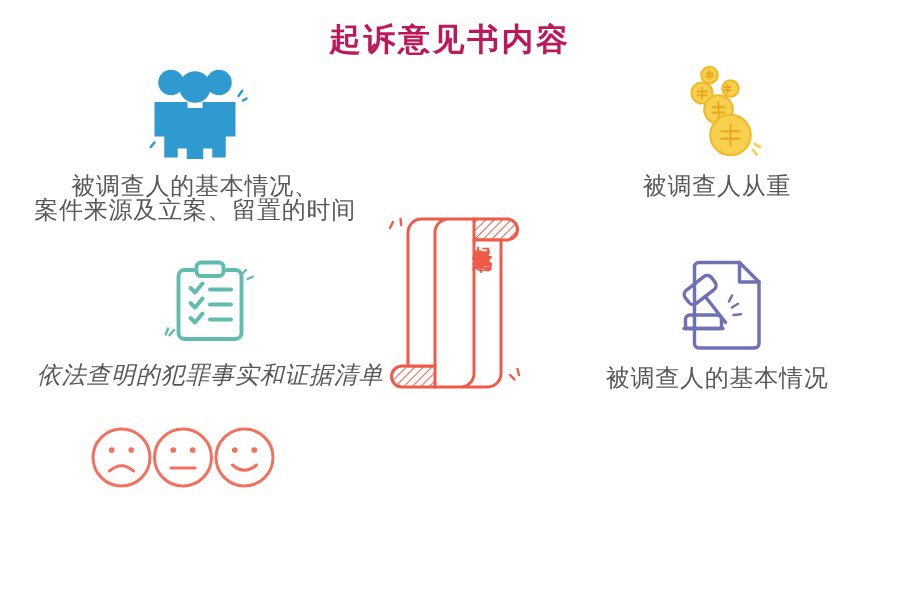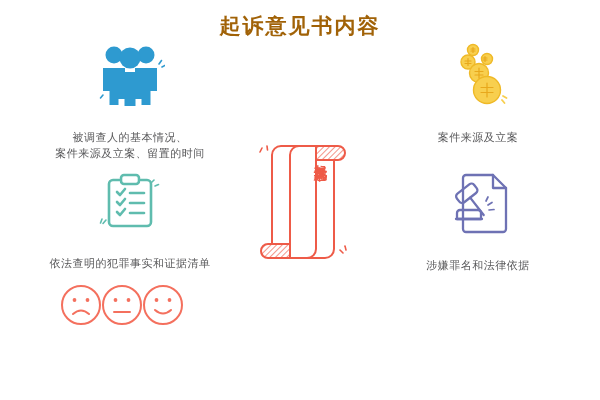--- a/index.html
+++ b/index.html
@@ -11,38 +11,38 @@
     position:relative;
   }
   .canvas{position:relative;width:600px;height:400px;}
 
   .title{
     position:absolute;top:12px;left:0;width:600px;
     text-align:center;
     font-size:21px;
     font-weight:bold;
     letter-spacing:2px;
-    color:#a16207;
+    color:#be185d;
   }
 
   
   .item{position:absolute;text-align:center;}
   .item .icon{display:block;margin:0 auto;}
   .item .label{
-    font-size:11px;
+    font-size:16px;
     line-height:16px;
     color:#58585a;
     letter-spacing:0.5px;
     white-space:pre-line;
-    margin-top:20px;
+    margin-top:6px;
   }
 
   
   #item-people{left:10px;top:42px;width:240px;}
-  #item-clipboard{left:10px;top:172px;width:240px;}
+  #item-clipboard{left:20px;top:172px;width:240px;font-style:italic;}
   #item-faces{left:2px;top:282px;width:240px;}
 
   
   #item-coins{left:358px;top:42px;width:240px;}
   #item-gavel{left:358px;top:172px;width:240px;}
   #item-bubble{left:352px;top:278px;width:248px;}
 
   
   #center-scroll{
     position:absolute;left:253px;top:132px;width:100px;height:140px;
@@ -148,42 +148,42 @@
           <path d="M27 16.5v7M24 19h6M24 21.5h6"></path>
           <path d="M38 26v10M34 29.5h8M34 33h8"></path>
           <path d="M46 41v14M40 45.5h12M40 50.5h12"></path>
         </g>
         <g stroke="#F8CF4E" stroke-width="1.8" stroke-linecap="round">
           <path d="M62 54l3.5 2"></path>
           <path d="M61 58l2.5 3"></path>
         </g>
       </svg>
     </span>
-    <div class="label">案件来源及立案</div>
+    <div class="label">被调查人从重</div>
   </div>
 
   <div class="item" id="item-gavel">
     <span class="icon">
       <svg width="68" height="62" viewBox="0 0 68 62" fill="none" stroke="#6E72B4" stroke-width="2.3" stroke-linecap="round" stroke-linejoin="round">
         <path d="M22 3h27l13 13v41a3 3 0 0 1-3 3H22a3 3 0 0 1-3-3V6a3 3 0 0 1 3-3z"></path>
         <path d="M49 3v13h13"></path>
         <g transform="rotate(-38 28 28)">
           <rect x="17" y="14" width="22" height="11" rx="3.5"></rect>
           <path d="M28 25v22"></path>
         </g>
         <path d="M12 47h26"></path>
         <path d="M16 38h18a3 3 0 0 1 3 3v6H13v-6a3 3 0 0 1 3-3z"></path>
         <g stroke-width="1.7">
           <path d="M44 33l4-2.5"></path>
           <path d="M45 38l5-0.5"></path>
           <path d="M42 29l2-4"></path>
         </g>
       </svg>
     </span>
-    <div class="label">涉嫌罪名和法律依据</div>
+    <div class="label">被调查人的基本情况</div>
   </div>
 
 
   <div id="center-scroll">
     <span class="icon">
       <svg width="100" height="140" viewBox="0 0 100 140" fill="none">
         <defs>
           <pattern id="hatch2" width="4" height="4" patternTransform="rotate(45)" patternUnits="userSpaceOnUse">
             <line x1="0" y1="0" x2="0" y2="4" stroke="#EE5B48" stroke-width="1.3"></line>
           </pattern>

